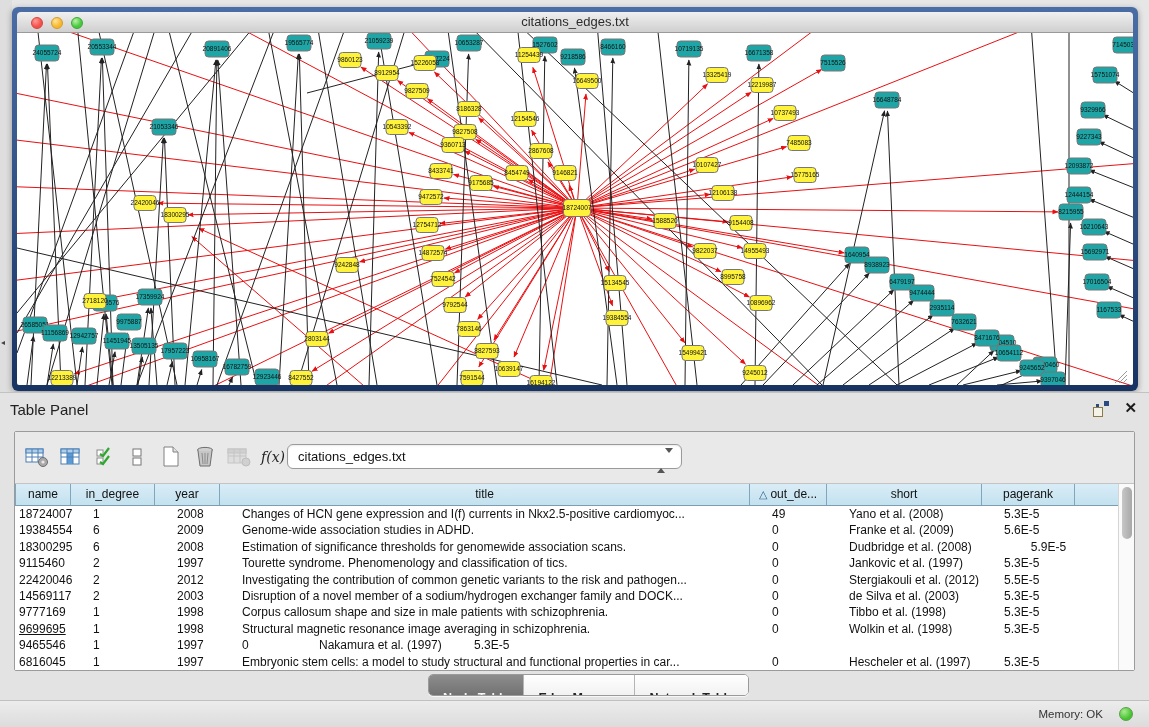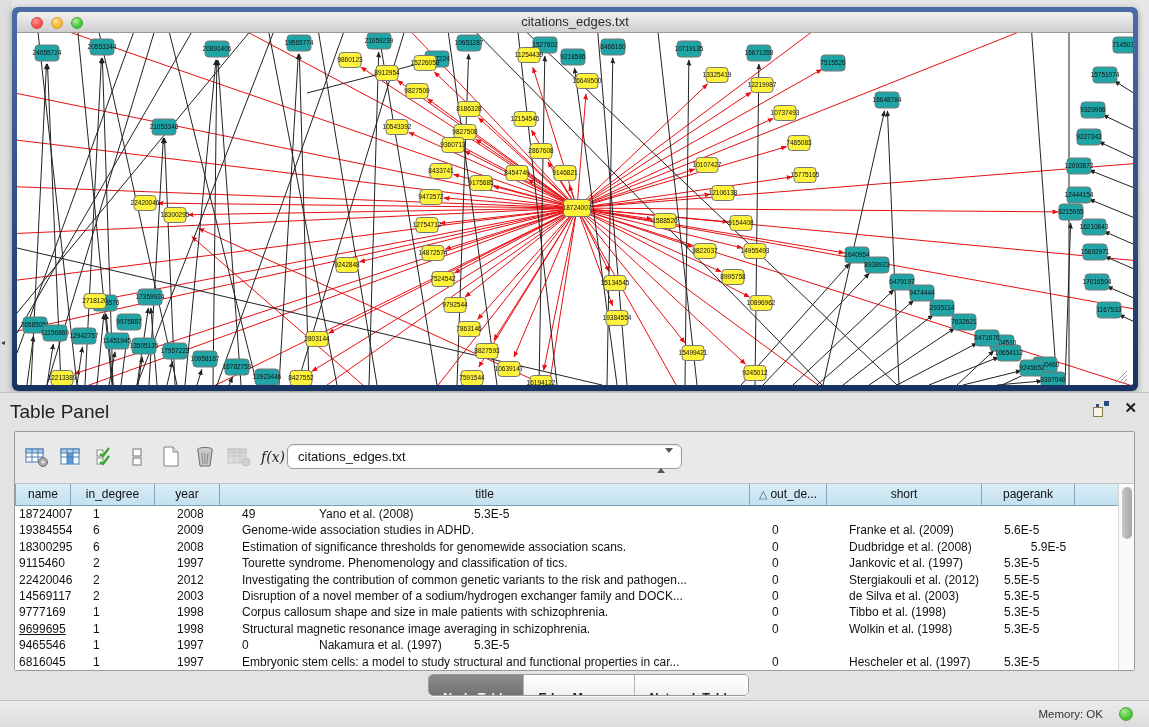--- a/index.html
+++ b/index.html
@@ -27,21 +27,21 @@
   .gutter-arrow { position:absolute; left:1px; top:338px; font-size:8px; color:#444; }
 
   
   .split-handle { position:absolute; left:570px; top:398px; width:10px; height:7px;
     color:#8a8a8a; font-size:8px; line-height:6px; text-align:center; cursor:row-resize; }
 
   
   .table-panel { position:absolute; left:0; top:392px; width:1149px; height:308px;
     background:#e3e3e3; border-top:1px solid #c2c2c2; }
   .panel-titlebar { position:relative; height:32px; }
-  .panel-title { position:absolute; left:10px; top:8px; font-size:19px; color:#222; }
+  .panel-title { position:absolute; left:10px; top:8px; font-size:15px; color:#222; }
   .float-icon { position:absolute; right:40px; top:8px; width:16px; height:16px; cursor:pointer; }
   .float-icon .big { position:absolute; left:0; bottom:0; width:10px; height:10px;
     border:1.5px solid #8a7a45; background:#f5f2e8; }
   .float-icon .sm1 { position:absolute; right:0; top:0; width:5px; height:5px; background:#2b4a80; }
   .float-icon .sm2 { position:absolute; right:10px; top:3px; width:3px; height:3px; background:#2b4a80; }
   .close-icon { position:absolute; right:12px; top:6px; font-size:15px; font-weight:bold;
     color:#1b1b1b; cursor:pointer; }
 
   .panel-box { position:absolute; left:14px; top:38px; width:1121px; height:240px;
     background:#ffffff; border:1px solid #9b9b9b; border-radius:2px; }
@@ -775,20 +775,21 @@
             <div class="th" style="width: 530px;"><span>title</span></div>
             <div class="th" style="width: 77px;"><span class="sort">△ </span><span>out_de...</span></div>
             <div class="th" style="width: 155px;"><span>short</span></div>
             <div class="th" style="width: 93px;"><span>pagerank</span></div>
           </div>
         <div class="tbody">
             <div class="tr">
               <div class="td" style="width: 74px;">18724007</div>
               <div class="td" style="width: 84px;">1</div>
               <div class="td" style="width: 65px;">2008</div>
+              <div class="td" style="width: 530px;">Changes of HCN gene expression and I(f) currents in Nkx2.5-positive cardiomyoc...</div>
               <div class="td" style="width: 77px;">49</div>
               <div class="td" style="width: 155px;">Yano et al. (2008)</div>
               <div class="td" style="width: 93px;">5.3E-5</div>
             </div>
             <div class="tr">
               <div class="td" style="width: 74px;">19384554</div>
               <div class="td" style="width: 84px;">6</div>
               <div class="td" style="width: 65px;">2009</div>
               <div class="td" style="width: 530px;">Genome-wide association studies in ADHD.</div>
               <div class="td" style="width: 77px;">0</div>

